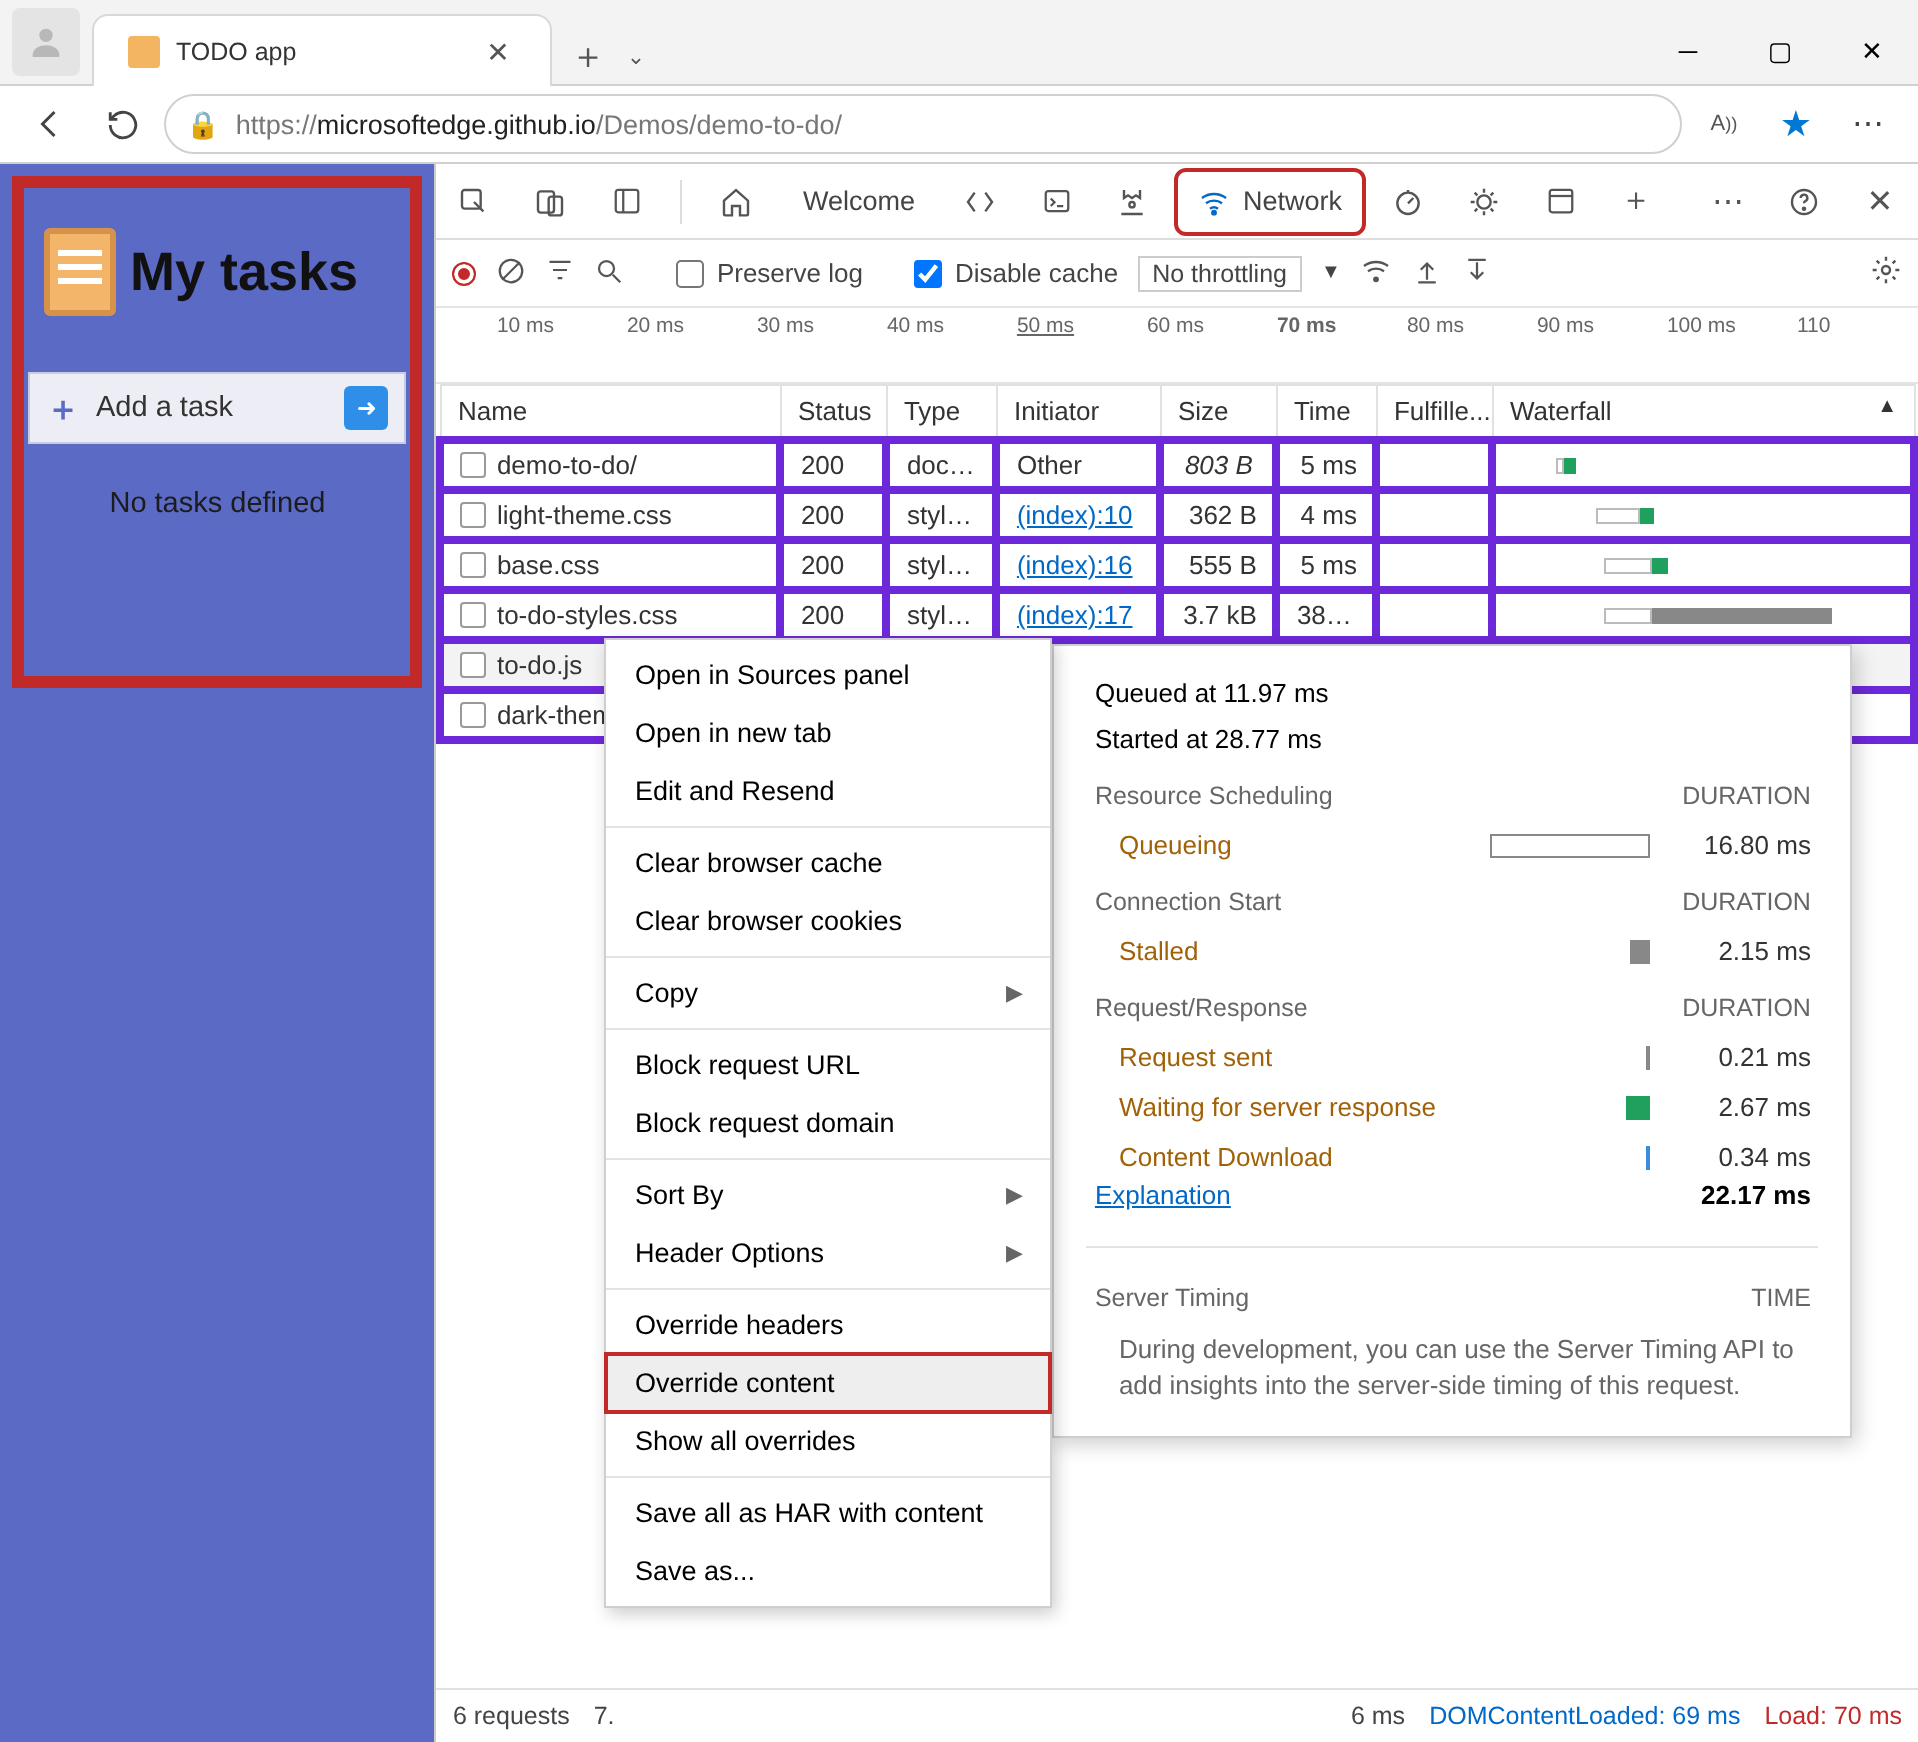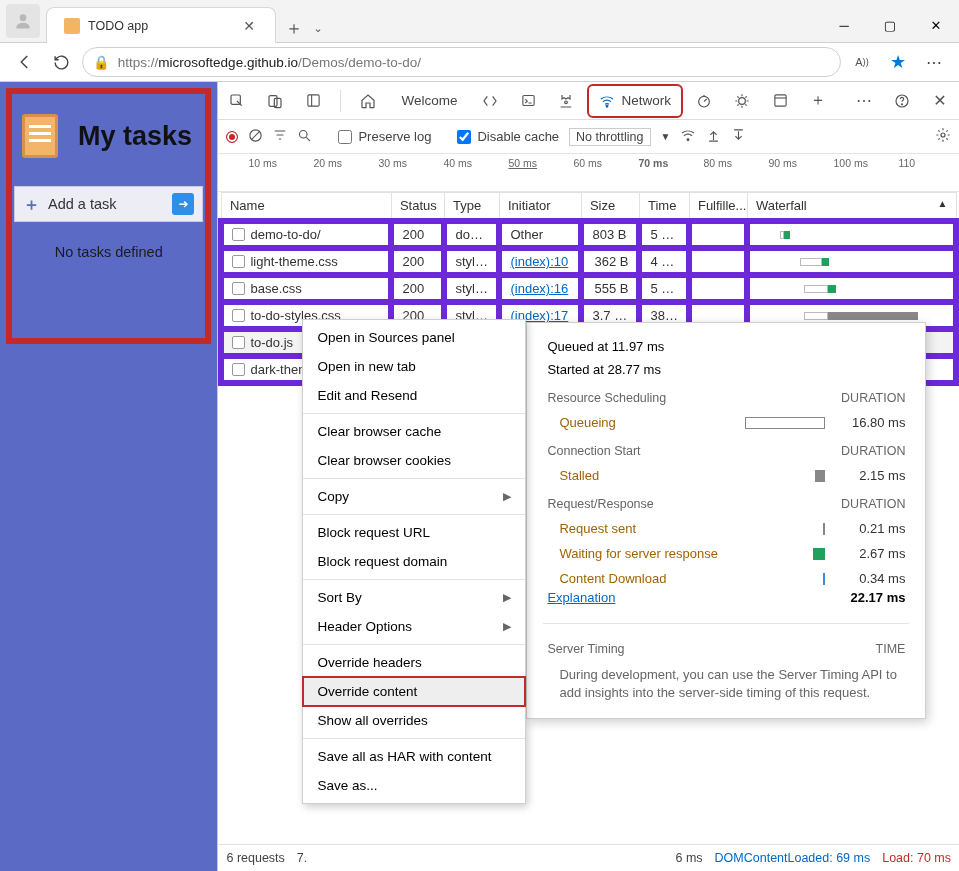--- a/index.html
+++ b/index.html
@@ -20,21 +20,21 @@
   .navbtn { width:30px; height:30px; display:flex; align-items:center; justify-content:center; color:#444; border-radius:4px; }
   .url { flex:1; height:30px; border:1px solid #d0d0d0; border-radius:15px; display:flex; align-items:center; padding:0 10px; gap:8px; font-size:13.5px; }
   .lock { color:#777; }
   .url-path { color:#777; }
   .url-host { color:#222; }
   .star { color:#0078d4; font-size:18px; }
   
   .main { display:flex; height: calc(871px - 43px - 39px); }
   .page { width: 219px; background:#5b6ac5; position:relative; padding:14px; }
   .page-outline { position:absolute; inset:6px 6px 6px 6px; border:6px solid #c22a2a; pointer-events:none; bottom:auto; height: 256px; }
-  .tasks-head { display:flex; align-items:center; gap:20px; padding:18px 8px 20px 8px; }
+  .tasks-head { display:flex; align-items:center; gap:7px; padding:18px 8px 20px 8px; }
   .tasks-icon { width:36px; height:44px; background:#f2b56a; border:3px solid #d6924b; border-radius:3px; position:relative; }
   .tasks-icon::after { content:""; position:absolute; left:4px; right:4px; top:8px; height:3px; background:#fff; box-shadow:0 7px 0 #fff, 0 14px 0 #fff; }
   .tasks-title { font-size:27px; font-weight:700; color:#111; }
   .addbox { background:#edeef5; border:1px solid #c9cbe0; height:36px; margin:8px 0; display:flex; align-items:center; padding:0 8px; gap:8px; }
   .plus { color:#5b6ac5; font-weight:700; font-size:17px; }
   .addtxt { font-size:14.5px; color:#333; flex:1; }
   .submitbtn { width:22px; height:22px; background:#2f8fe8; border-radius:3px; display:flex; align-items:center; justify-content:center; color:#fff; font-size:12px;}
   .notasks { text-align:center; color:#1c1c1c; font-size:14.5px; margin-top:22px; }
   
   .devtools { flex:1; display:flex; flex-direction:column; border-left:1px solid #ccc; background:#fff; }
@@ -47,21 +47,21 @@
   .recdot { width:12px; height:12px; border:1.6px solid #c22a2a; border-radius:50%; background:#c22a2a; box-shadow: inset 0 0 0 2px #fff; }
   .ck { display:flex; align-items:center; gap:6px;padding-left:16px; }
   .ck input { width:14px; height:14px; }
   .sel { border:1px solid #ccc; padding:1px 6px; font-size:12.5px; }
   .gear { margin-left:auto; }
   .timeline { height:38px; border-bottom:1px solid #e4e4e4; position:relative; font-size:10.5px; color:#666; }
   .tick { position:absolute; top:3px; }
   .table-wrap { position:relative; flex:1; }
   table.net { width:100%; border-collapse:collapse; font-size:13px; table-layout:fixed; }
   table.net th { text-align:left; font-weight:400; color:#333; border:1px solid #e1e1e1; padding:5px 8px; background:#fff; }
-  table.net td { border:6px solid #6d28d9; padding:3px 8px; color:#333; white-space:nowrap; overflow:hidden; text-overflow:ellipsis; }
+  table.net td { border:4px solid #6d28d9; padding:3px 8px; color:#333; white-space:nowrap; overflow:hidden; text-overflow:ellipsis; }
   .fileic { display:inline-block; width:13px; height:13px; vertical-align:-2px; margin-right:5px; border:1px solid #999; border-radius:2px; background:#fff; }
   .link { color:#0068c6; text-decoration:underline; }
   .gray { color:#888; }
   .wf { position:relative; height:12px; }
   .bar { position:absolute; top:2px; height:8px; }
   .selrow td { background:#f3f3f3 !important; }
   
   .ctxmenu { position:absolute; left:84px; top:127px; width:224px; background:#fff; border:1px solid #cfcfcf; box-shadow:2px 3px 8px rgba(0,0,0,.2); font-size:13.5px; padding:3px 0; z-index:5; }
   .ctxitem { padding:7px 14px; display:flex; align-items:center; justify-content:space-between; cursor:default; }
   .ctxsep { height:1px; background:#e3e3e3; margin:3px 0; }
@@ -301,21 +301,21 @@
               <th>Fulfille...</th>
               <th>Waterfall<span style="float: right; font-size: 10px;"> ▲</span></th>
             </tr>
           </thead>
         <tbody id="netbody">
             <tr>
               <td><span class="fileic"></span>demo-to-do/</td>
               <td>200</td>
               <td>docu...</td>
               <td class="gray">Other</td>
-              <td style="text-align: left;">803 B</td>
+              <td style="text-align: center; font-style: italic;">803 B</td>
               <td style="text-align: right;">5 ms</td>
               <td></td>
               <td>
                 <div class="wf">
                   <div class="bar" style="left: 22px; width: 4px; background: rgb(255, 255, 255); border: 1px solid rgb(187, 187, 187);"></div>
                   <div class="bar" style="left: 26px; width: 6px; background: rgb(31, 161, 93);"></div>
                 </div>
               </td>
             </tr>
             <tr>

